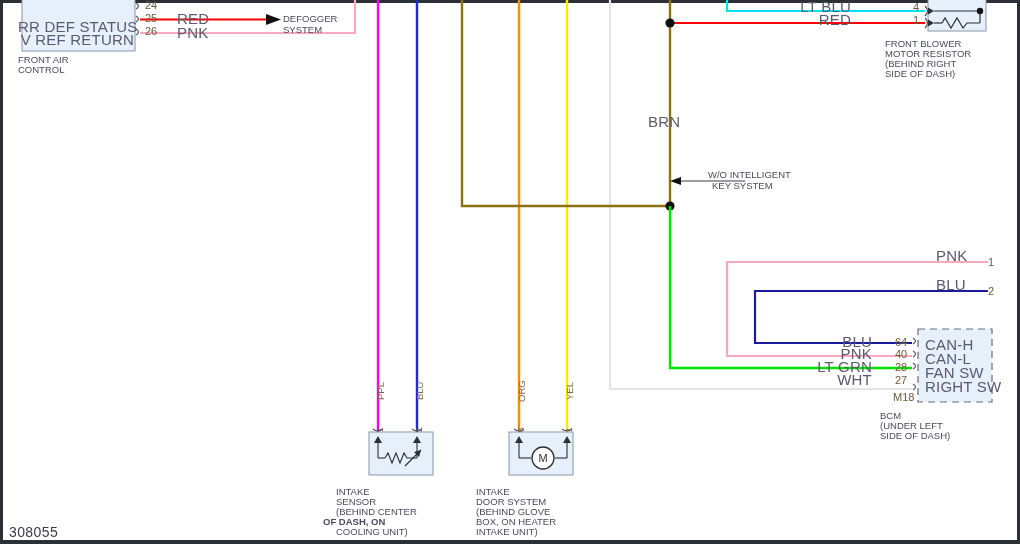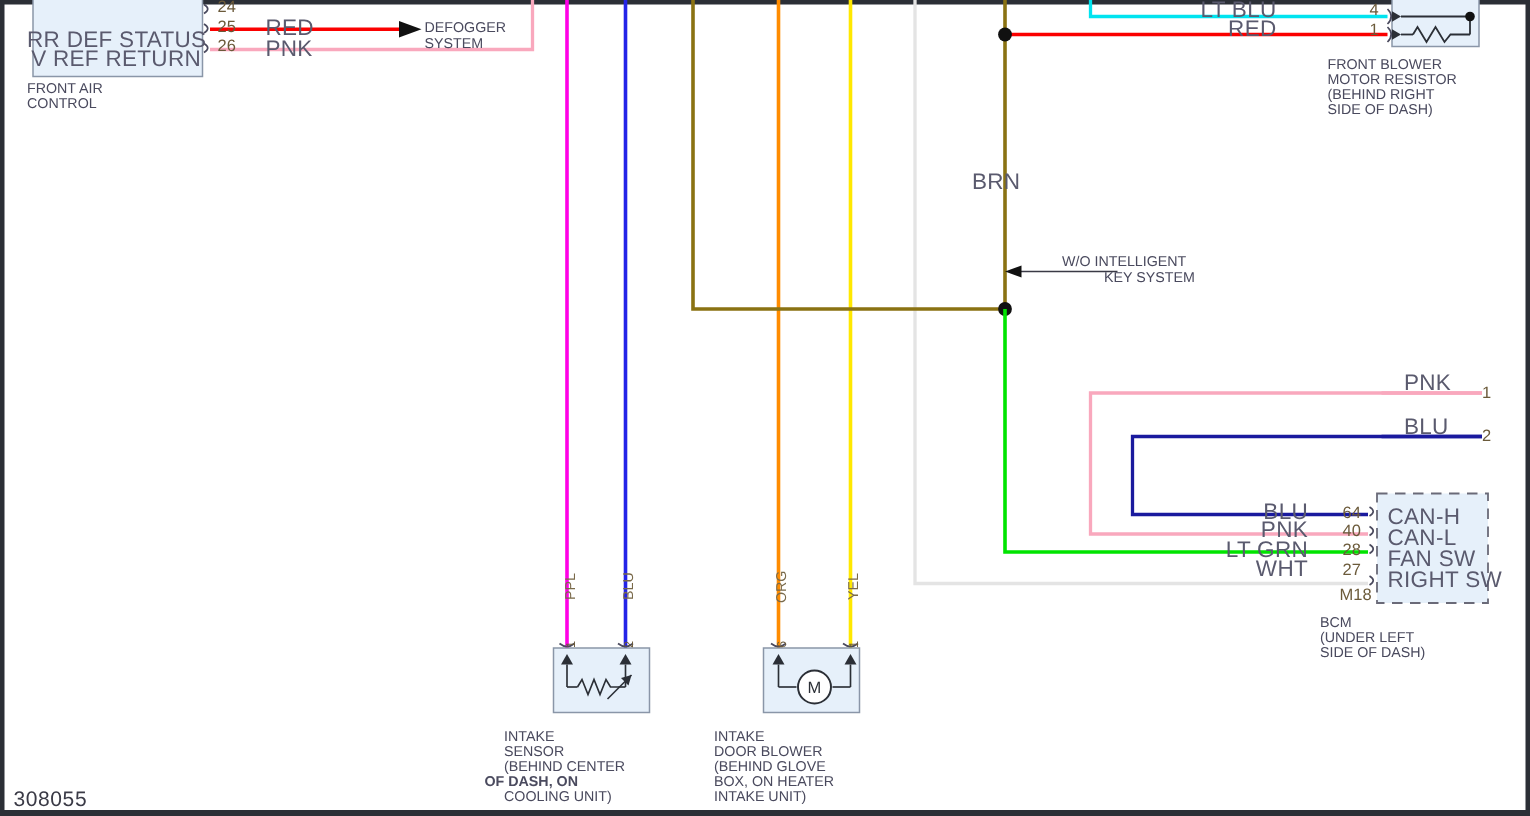--- a/index.html
+++ b/index.html
@@ -174,21 +174,21 @@
   <div class="pin" style="left:913px;top:2px;">4</div>
   <div class="pin" style="left:913px;top:15px;">1</div>
   <div class="title c" style="left:885px;top:39px;width:130px;">FRONT BLOWER</div>
   <div class="title c" style="left:885px;top:49px;width:130px;">MOTOR RESISTOR</div>
   <div class="title c" style="left:885px;top:59px;width:130px;">(BEHIND RIGHT</div>
   <div class="title c" style="left:885px;top:69px;width:130px;">SIDE OF DASH)</div>
 
   <div class="lbl" style="left:648px;top:116px;">BRN</div>
 
   <div class="title" style="left:708px;top:170px;">W/O INTELLIGENT</div>
-  <div class="title" style="left:708px;top:181px;padding-left:28px;">KEY SYSTEM</div>
+  <div class="title" style="left:684px;top:181px;padding-left:28px;">KEY SYSTEM</div>
 
   <div class="lbl" style="left:936px;top:250px;">PNK</div>
   <div class="pin" style="left:988px;top:257px;">1</div>
   <div class="lbl" style="left:936px;top:279px;">BLU</div>
   <div class="pin" style="left:988px;top:286px;">2</div>
 
   <div class="lbl r" style="left:810px;top:336px;width:62px;">BLU</div>
   <div class="pin" style="left:895px;top:337px;">64</div>
   <div class="lbl r" style="left:810px;top:348px;width:62px;">PNK</div>
   <div class="pin" style="left:895px;top:349px;">40</div>
@@ -217,19 +217,19 @@
   <div class="vpin" style="left:516px;top:432px;">6</div>
   <div class="vpin" style="left:564px;top:432px;">1</div>
 
   <div class="title c" style="left:336px;top:487px;width:130px;">INTAKE</div>
   <div class="title c" style="left:336px;top:497px;width:130px;">SENSOR</div>
   <div class="title c" style="left:336px;top:507px;width:130px;">(BEHIND CENTER</div>
   <div class="title c" style="left:323px;top:517px;width:130px;font-weight:bold;">OF DASH, ON</div>
   <div class="title c" style="left:336px;top:527px;width:130px;">COOLING UNIT)</div>
 
   <div class="title c" style="left:476px;top:487px;width:130px;">INTAKE</div>
-  <div class="title c" style="left:476px;top:497px;width:130px;">DOOR BLOWER</div>
+  <div class="title c" style="left:476px;top:497px;width:130px;">DOOR SYSTEM</div>
   <div class="title c" style="left:476px;top:507px;width:130px;">(BEHIND GLOVE</div>
   <div class="title c" style="left:476px;top:517px;width:130px;">BOX, ON HEATER</div>
   <div class="title c" style="left:476px;top:527px;width:130px;">INTAKE UNIT)</div>
 
   <div id="diagid">308055</div>
 </div>
 
 </body></html>

